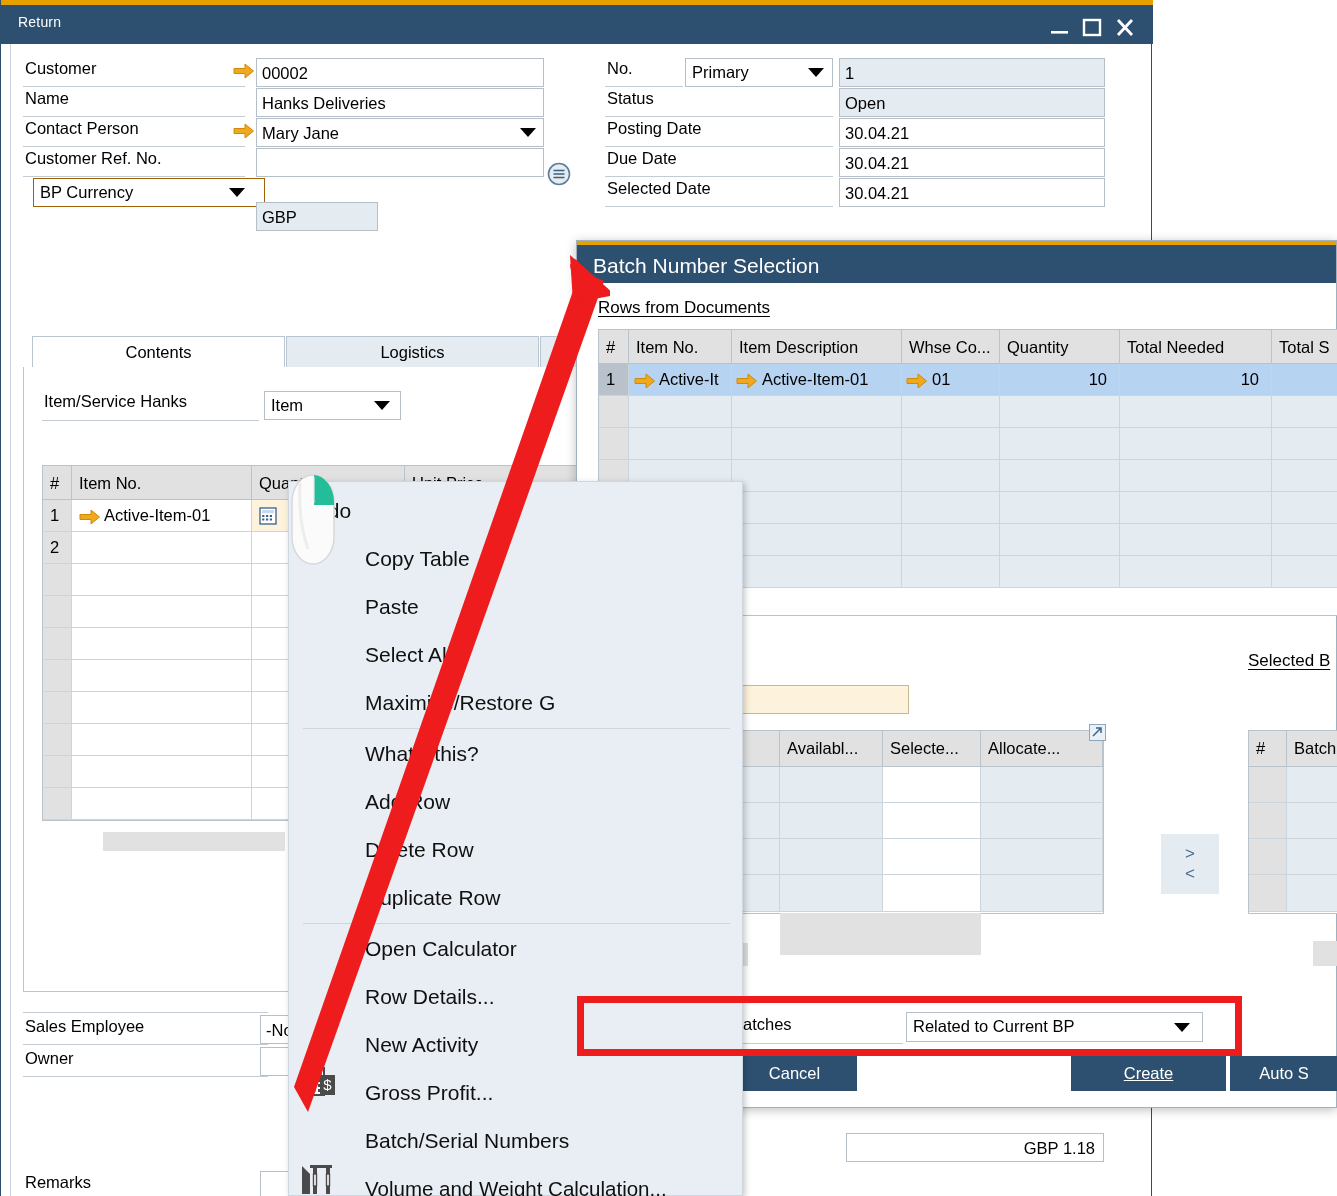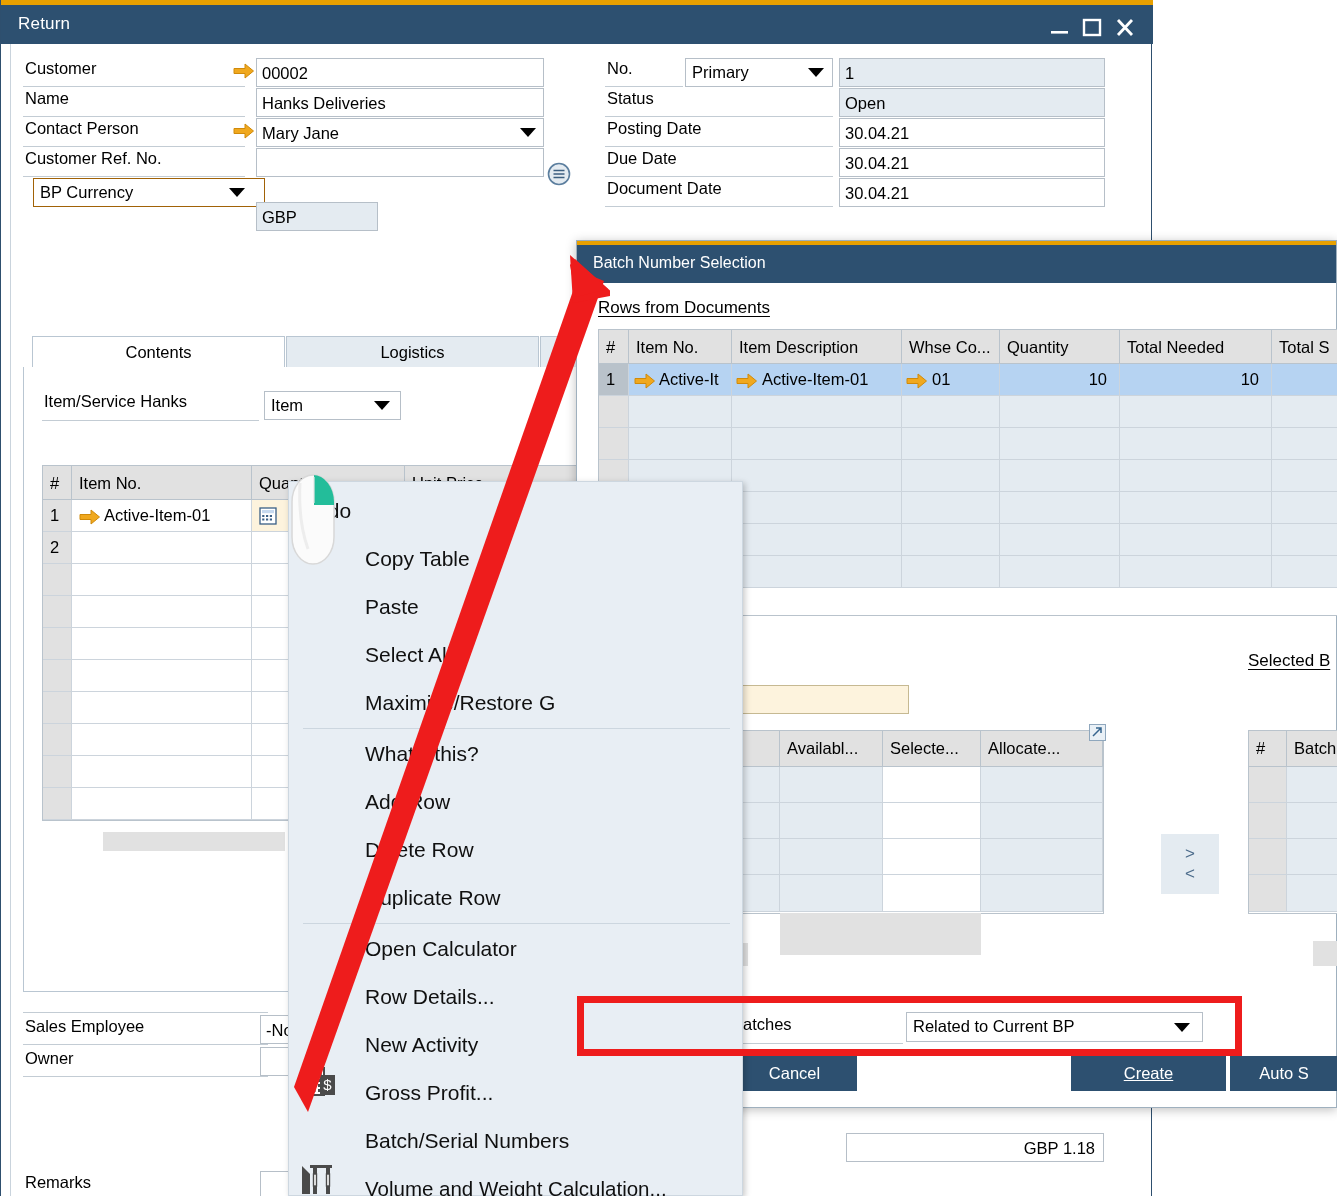--- a/index.html
+++ b/index.html
@@ -18,21 +18,21 @@
     background: #ffffff;
     border-left: 1px solid #2e4f6e;
     border-right: 2px solid #2e4f6e;
   }
   #return-topbar { position:absolute; left:0; top:0; width:1152px; height:5px; background:#e8a000; }
   #return-titlebar {
     position: absolute; left: 0; top: 5px; width: 1152px; height: 39px;
     background: #2d5070; color: #ffffff;
   }
   #return-title {
-    position: absolute; left: 17px; top: 9px; font-size: 17px; color: #ffffff;
+    position: absolute; left: 17px; top: 9px; font-size: 14px; color: #ffffff;
     letter-spacing: .2px;
   }
   .wctl { position: absolute; top: 11px; width: 28px; height: 22px; cursor: pointer; }
   .wctl svg { display:block; }
 
   #return-body { position:absolute; left:0; top:44px; width:1150px; height:1152px; background:#fff; }
   #return-inner-border { position:absolute; left:9px; top:0px; width:1141px; height:1152px; border-left:1px solid #c9d3dc; }
 
   
   .fld-label {
@@ -94,21 +94,21 @@
   #mouse-graphic { position:absolute; left:290px; top:473px; width:46px; height:93px; }
 
   
   #batch-dialog {
     position:absolute; left:576px; top:240px; width:761px; height:868px;
     background:#ffffff; border:1px solid #9fb0be;
     box-shadow: 0 2px 10px rgba(0,0,0,.25);
   }
   #batch-topbar { position:absolute; left:0; top:0; width:759px; height:4px; background:#e8a000; }
   #batch-titlebar { position:absolute; left:0; top:4px; width:759px; height:38px; background:#2d5070; }
-  #batch-title { position:absolute; left:16px; top:9px; font-size:16px; color:#fff; }
+  #batch-title { position:absolute; left:16px; top:9px; font-size:21px; color:#fff; }
   .sec-title {
     position:absolute; font-size:17px; color:#000; text-decoration: underline;
     text-underline-offset: 3px; white-space:nowrap;
   }
   .sap-btn {
     position:absolute; height:35px; background:#2d5070; color:#ffffff;
     font-size:16.5px; display:flex; align-items:center; justify-content:center;
     cursor:pointer; border:none;
   }
   .sap-btn .u { text-decoration: underline; }
@@ -206,21 +206,21 @@
       <div class="fld-box readonly" style="left:838px; top:44px; width:266px; height:29px;">Open</div>
 
       <span class="fld-label" style="left:606px; top:75px;">Posting Date</span>
       <div class="fld-underline" style="left:604px; top:102px; width:228px;"></div>
       <div class="fld-box" style="left:838px; top:74px; width:266px; height:29px;">30.04.21</div>
 
       <span class="fld-label" style="left:606px; top:105px;">Due Date</span>
       <div class="fld-underline" style="left:604px; top:132px; width:228px;"></div>
       <div class="fld-box" style="left:838px; top:104px; width:266px; height:29px;">30.04.21</div>
 
-      <span class="fld-label" style="left:606px; top:135px;">Document Date</span>
+      <span class="fld-label" style="left:606px; top:135px;">Selected Date</span>
       <div class="fld-underline" style="left:604px; top:162px; width:228px;"></div>
       <div class="fld-box" style="left:838px; top:134px; width:266px; height:29px;">30.04.21</div>
 
       <div class="tab active" style="left:31px; top:292px; width:253px;">Contents</div>
       <div class="tab inactive" style="left:285px; top:292px; width:253px;">Logistics</div>
       <div class="tab inactive" style="left:539px; top:292px; width:50px;"></div>
 
       <div style="position:absolute; left:22px; top:323px; width:561px; height:625px; border:1px solid #b9c6d2; border-top:none; background:#fff;"></div>
 
       <span class="fld-label" style="left:43px; top:348px;">Item/Service Hanks</span>

